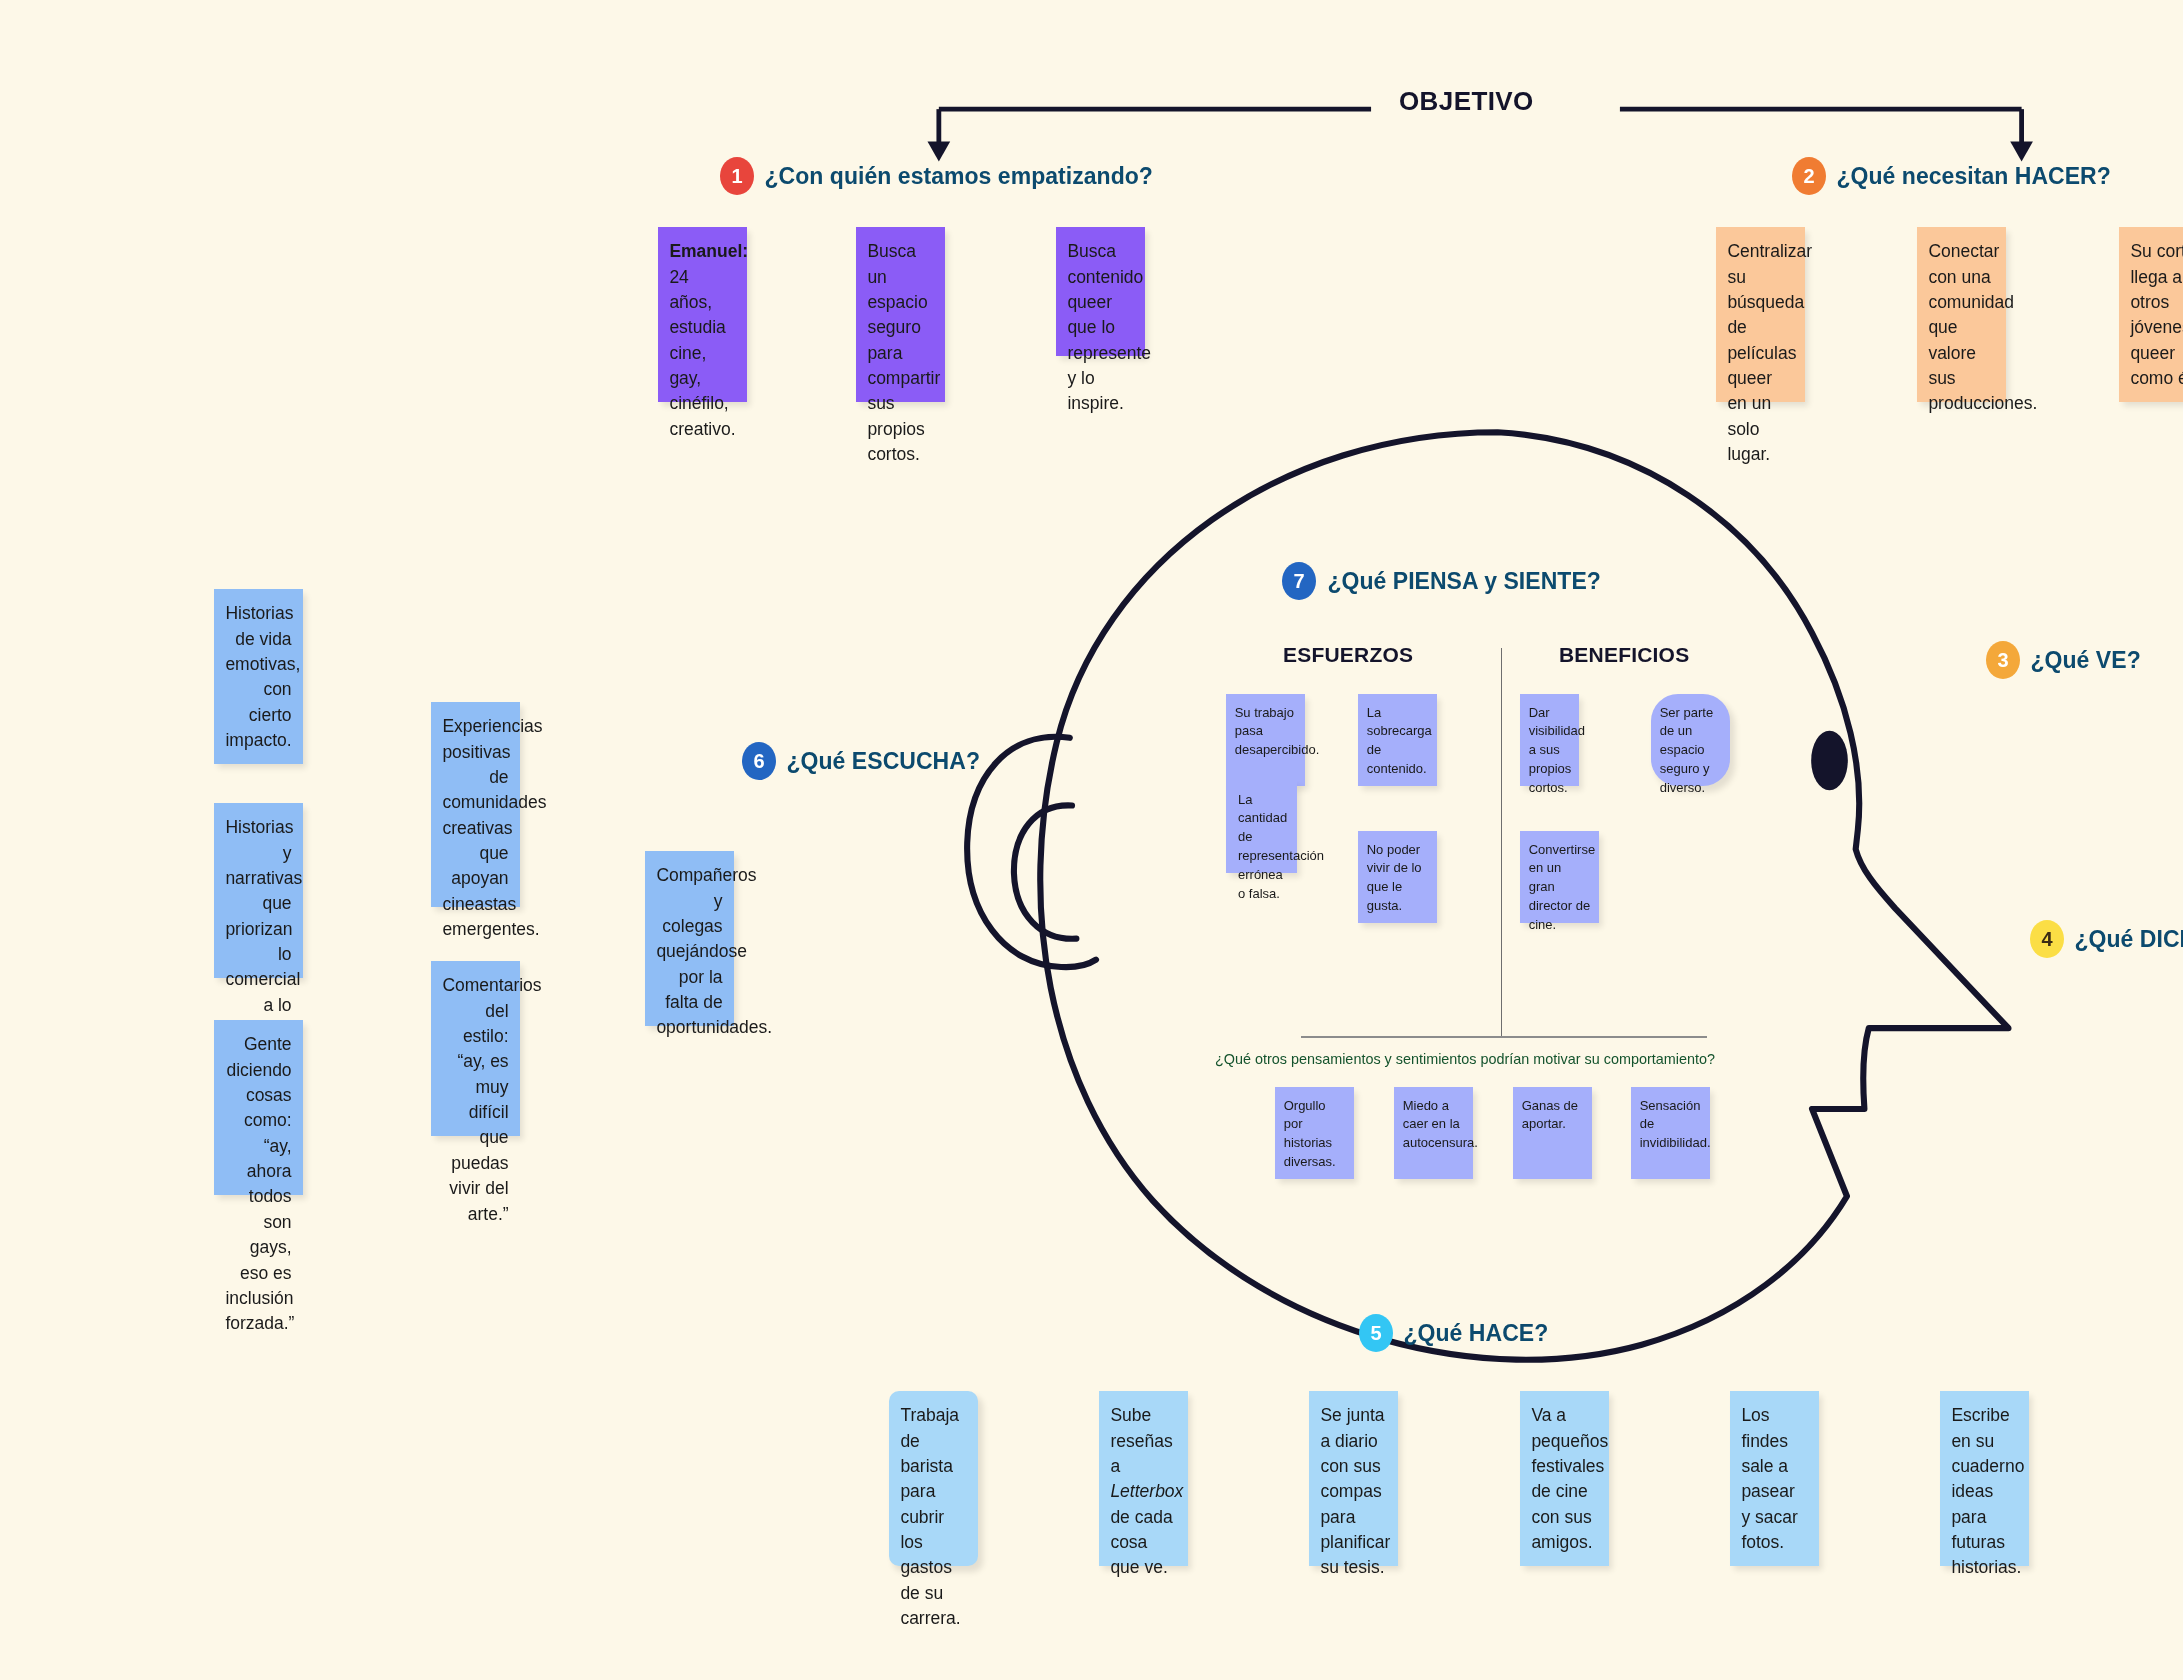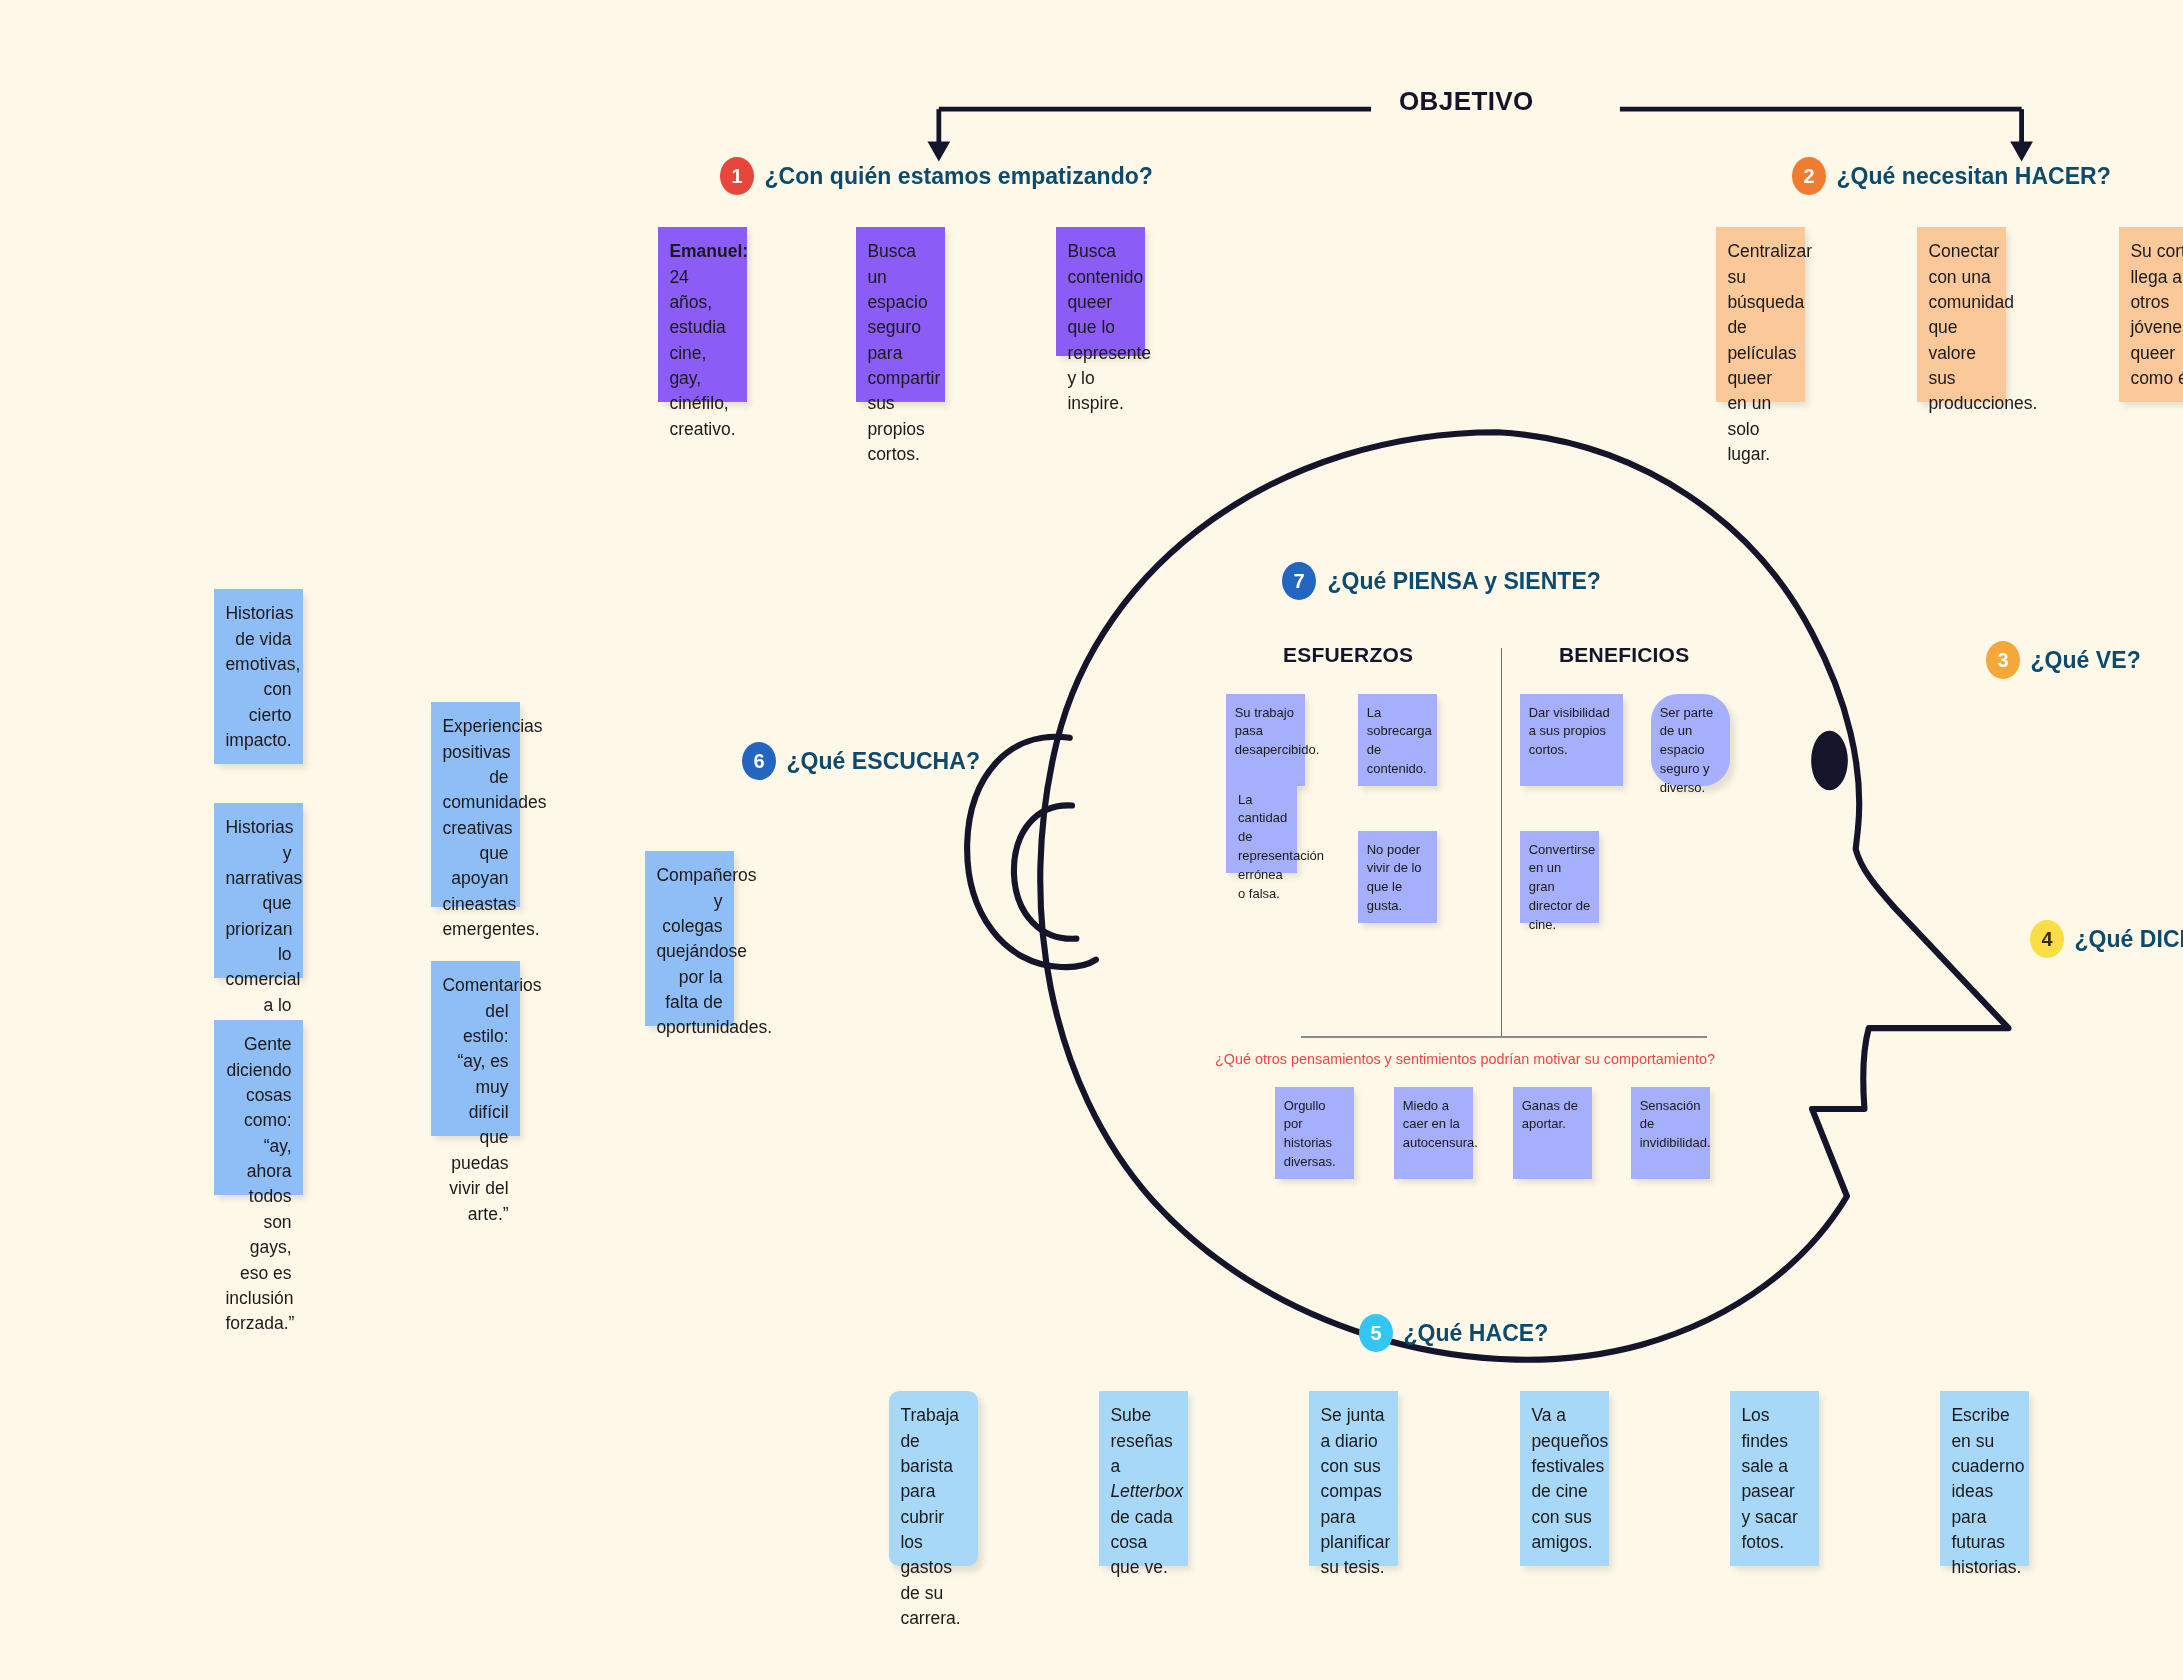--- a/index.html
+++ b/index.html
@@ -51,21 +51,21 @@
   #objetivo-title{
     position:absolute;left:1399px;top:86px;
     font-size:26px;font-weight:700;letter-spacing:0.4px;color:#14142B;
   }
 
   
   .col-head{
     position:absolute;font-size:21px;font-weight:700;color:#14142B;letter-spacing:0.2px;
   }
   #inner-question{
-    position:absolute;font-size:14.4px;color:#ef4444;white-space:nowrap;
+    position:absolute;font-size:14.4px;color:#14532d;white-space:nowrap;
   }
   .divider-v{position:absolute;background:#6E6E6E;width:1.3px;}
   .divider-h{position:absolute;background:#8C8C8C;height:1.7px;}
   svg.layer{position:absolute;left:0;top:0;width:3108px;height:1680px;pointer-events:none;}
 </style>
 </head>
 <body>
 
 <div class="stage">
 
@@ -156,21 +156,21 @@
   <div class="col-head" style="left:1559px;top:643px;">BENEFICIOS</div>
   <div class="divider-v" style="left:1501px;top:648px;height:389px;"></div>
   <div class="divider-h" style="left:1301px;top:1036px;width:406px;"></div>
   <div id="inner-question" style="left:1215px;top:1051px;">¿Qué otros pensamientos y sentimientos podrían motivar su comportamiento?</div>
 
   <div class="note violet" style="left:1226px;top:694px;width:79px;height:92px;">Su trabajo pasa desapercibido.</div>
   <div class="note violet" style="left:1358px;top:694px;width:79px;height:92px;">La sobrecarga de contenido.</div>
   <div class="note violet" style="left:1226px;top:781px;width:71px;height:92px;padding-left:12px;">La cantidad de representación errónea o falsa.</div>
   <div class="note violet" style="left:1358px;top:831px;width:79px;height:92px;">No poder vivir de lo que le gusta.</div>
 
-  <div class="note violet" style="left:1520px;top:694px;width:103px;height:92px;">Dar visibilidad a sus propios cortos.</div>
+  <div class="note violet" style="left:1520px;top:694px;width:59px;height:92px;">Dar visibilidad a sus propios cortos.</div>
   <div class="note violet" style="left:1651px;top:694px;width:79px;height:92px;border-radius:27px;">Ser parte de un espacio seguro y diverso.</div>
   <div class="note violet" style="left:1520px;top:831px;width:79px;height:92px;">Convertirse en un gran director de cine.</div>
 
   <div class="note violet" style="left:1275px;top:1087px;width:79px;height:92px;">Orgullo por historias diversas.</div>
   <div class="note violet" style="left:1394px;top:1087px;width:79px;height:92px;">Miedo a caer en la autocensura.</div>
   <div class="note violet" style="left:1513px;top:1087px;width:79px;height:92px;">Ganas de aportar.</div>
   <div class="note violet" style="left:1631px;top:1087px;width:79px;height:92px;">Sensación de invidibilidad.</div>
 
   <div class="sec" style="left:1359px;top:1314px;">
     <div class="bubble cyanb">5</div>

